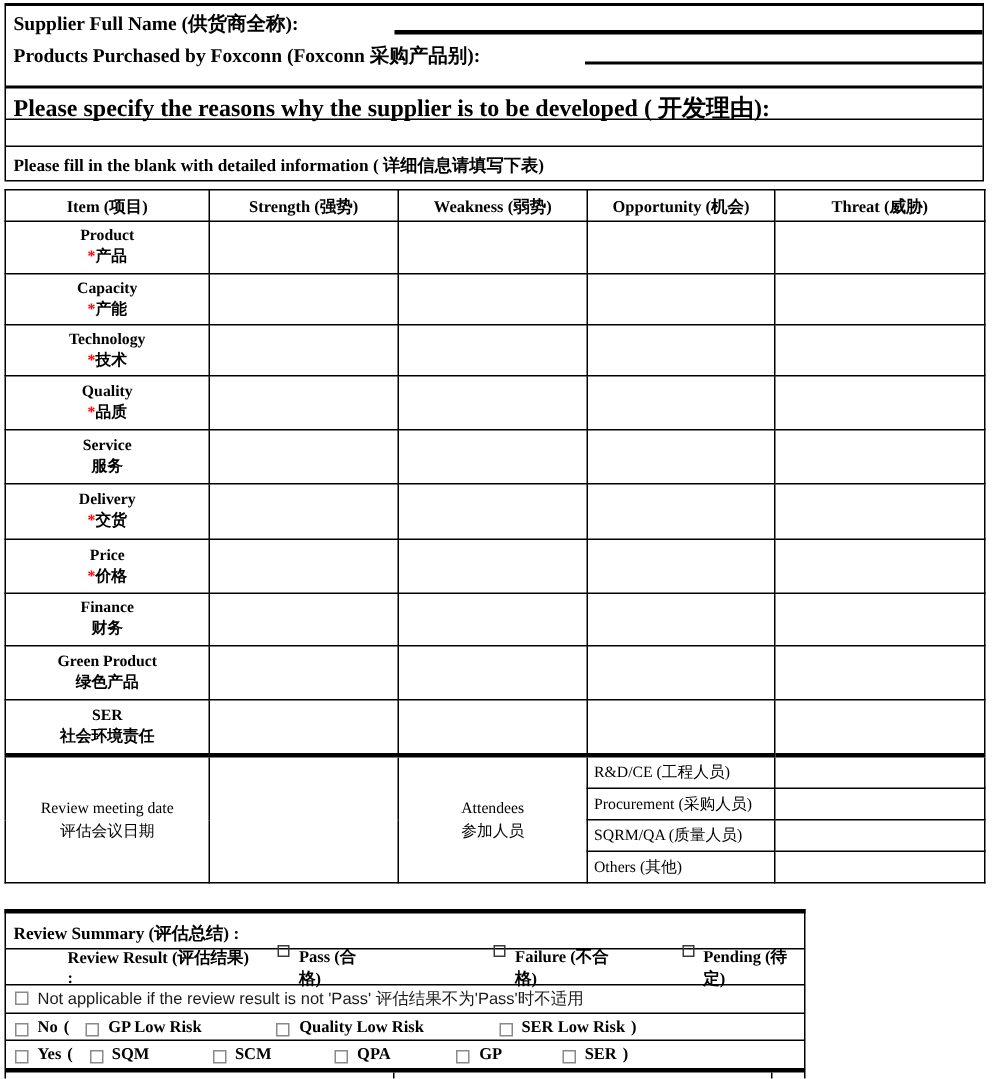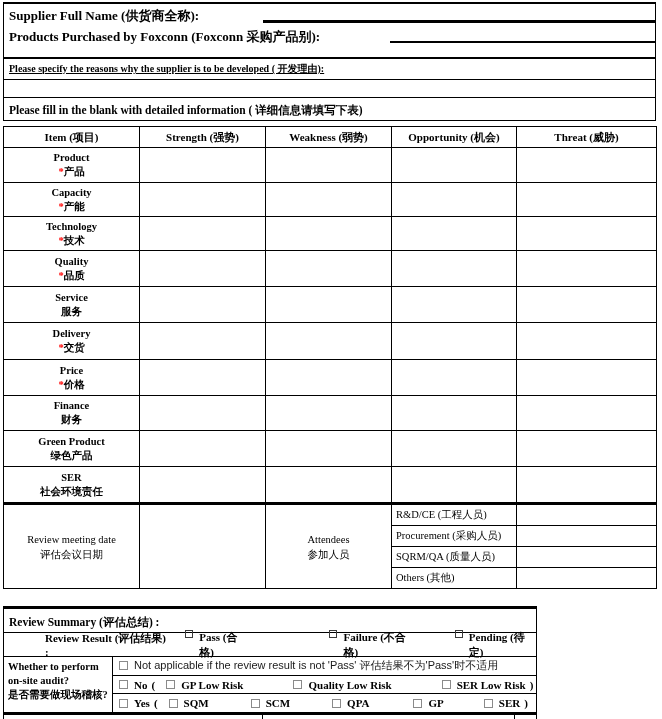--- a/index.html
+++ b/index.html
@@ -9,21 +9,21 @@
 
   
   .blockA{position:absolute;left:3px;top:2px;width:653px;height:119px;
           border:1.5px solid #000;border-top:2.5px solid #000;box-sizing:border-box;}
   .a-lbl{position:absolute;left:5px;font-weight:bold;font-size:13px;white-space:nowrap;}
   .lbl-supplier{top:3px;}
   .lbl-products{top:24px;}
   .line1{position:absolute;left:259px;right:0px;top:16px;height:2.5px;background:#000;}
   .line2{position:absolute;left:386px;right:0px;top:37px;height:1.5px;background:#000;}
   .row-specify{position:absolute;left:0;right:0;top:53px;height:20px;border-top:2px solid #000;
-               font-weight:bold;font-size:10px;padding:3px 0 0 5px;box-sizing:border-box;white-space:nowrap;text-decoration:underline;}
+               font-weight:bold;font-size:16px;padding:3px 0 0 5px;box-sizing:border-box;white-space:nowrap;}
   .row-reason-blank{position:absolute;left:0;right:0;top:75px;height:18px;border-top:1.5px solid #000;}
   .row-fillin{position:absolute;left:0;right:0;top:93px;bottom:0;border-top:1.5px solid #000;
               font-weight:bold;font-size:11.5px;padding:5px 0 0 5px;box-sizing:border-box;white-space:nowrap;}
 
   
   table.blockB{position:absolute;left:3px;top:126px;width:653px;border-collapse:collapse;
                table-layout:fixed;border:1.5px solid #000;}
   table.blockB td,table.blockB th{border:1px solid #000;padding:0;vertical-align:middle;
                font-size:10.5px;text-align:center;overflow:hidden;}
   table.blockB th{font-weight:bold;font-size:11px;height:20px;}
@@ -53,21 +53,21 @@
   .onsite{display:flex;height:55px;}
   .onsite-left{width:109px;flex:0 0 auto;border-right:1.2px solid #000;box-sizing:border-box;
                font-weight:bold;font-size:10.5px;line-height:14px;padding:3px 2px 0 4px;}
   .onsite-rows{flex:1;display:flex;flex-direction:column;}
   .onsite-row{flex:1;display:flex;align-items:center;padding-left:6px;border-bottom:1.2px solid #000;
               font-weight:bold;font-size:11px;white-space:nowrap;}
   .onsite-row:last-child{border-bottom:none;}
   .onsite-row.sans{font-family:"Liberation Sans","DejaVu Sans",sans-serif;font-weight:normal;
                    font-size:11px;color:#1a1a1a;}
   .cb{display:inline-block;width:9px;height:9px;border:1px solid #8a8a8a;margin-right:6px;flex:0 0 auto;box-sizing:border-box;}
-  .seg{display:flex;align-items:center;}
+  .seg{display:flex;align-items:flex-end;}
   .row-no .seg.opt1{margin-left:7px;}
   .row-no .seg.opt2{margin-left:50px;}
   .row-no .seg.opt3{margin-left:50px;}
   .row-yes .seg.opt1{margin-left:7px;}
   .row-yes .seg.opt2{margin-left:42px;}
   .row-yes .seg.opt3{margin-left:42px;}
   .row-yes .seg.opt4{margin-left:44px;}
   .row-yes .seg.opt5{margin-left:40px;}
   .paren{margin:0 4px;}
   .thickline{height:3px;background:#000;}
@@ -220,23 +220,20 @@
       <span class="res-opt o2">
           <span class="cb-sm"></span>
           <span>Failure (不合格)</span>
         </span>
       <span class="res-opt o3">
           <span class="cb-sm"></span>
           <span>Pending (待定)</span>
         </span>
     </div>
     <div class="onsite">
-      <div class="onsite-left">
-        <span>Whether to perform on-site audit?</span><br><span>是否需要做现场稽核?</span>
-      </div>
       <div class="onsite-rows">
         <div class="onsite-row sans">
           <span class="cb"></span>
           <span>Not applicable if the review result is not 'Pass' 评估结果不为'Pass'时不适用</span>
         </div>
         <div class="onsite-row row-no">
           <span class="seg">
               <span class="cb"></span>
               <span>No</span>
             </span>

